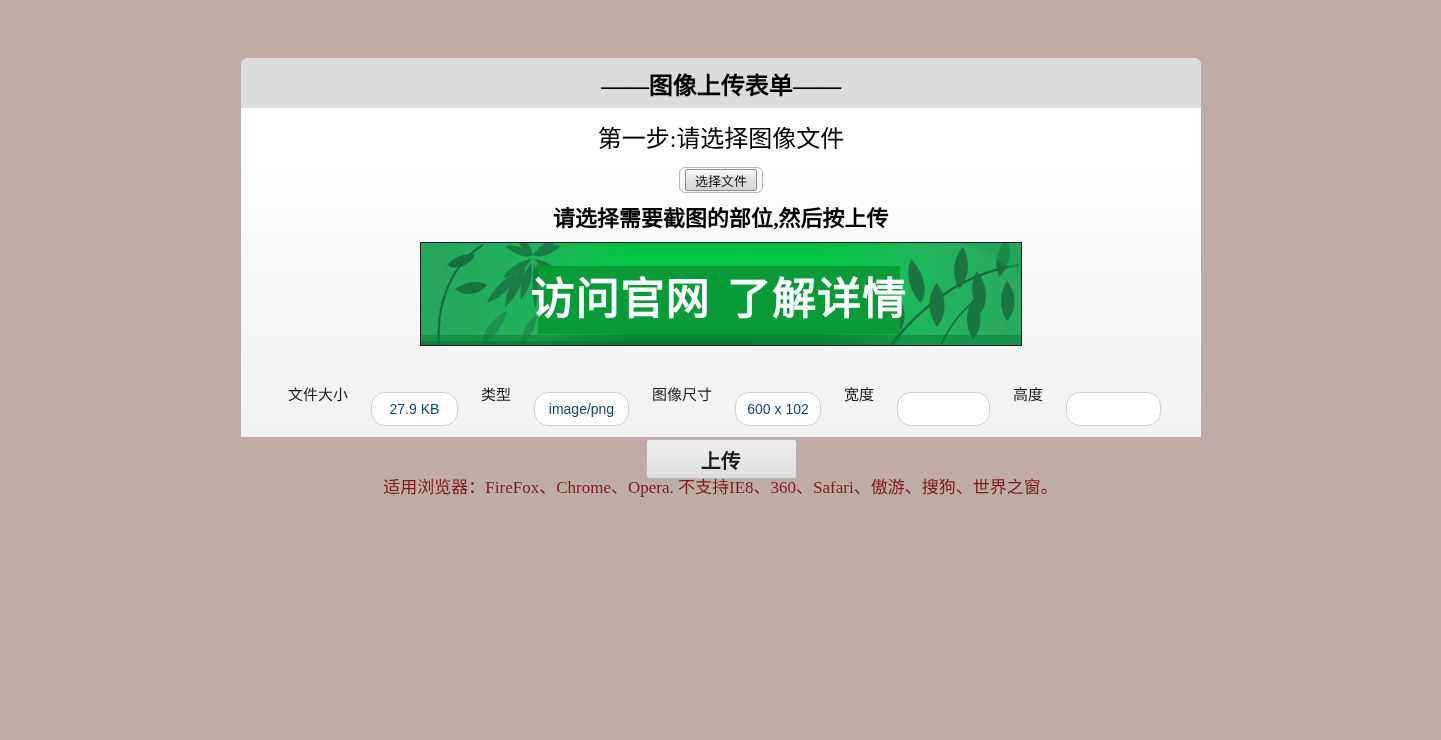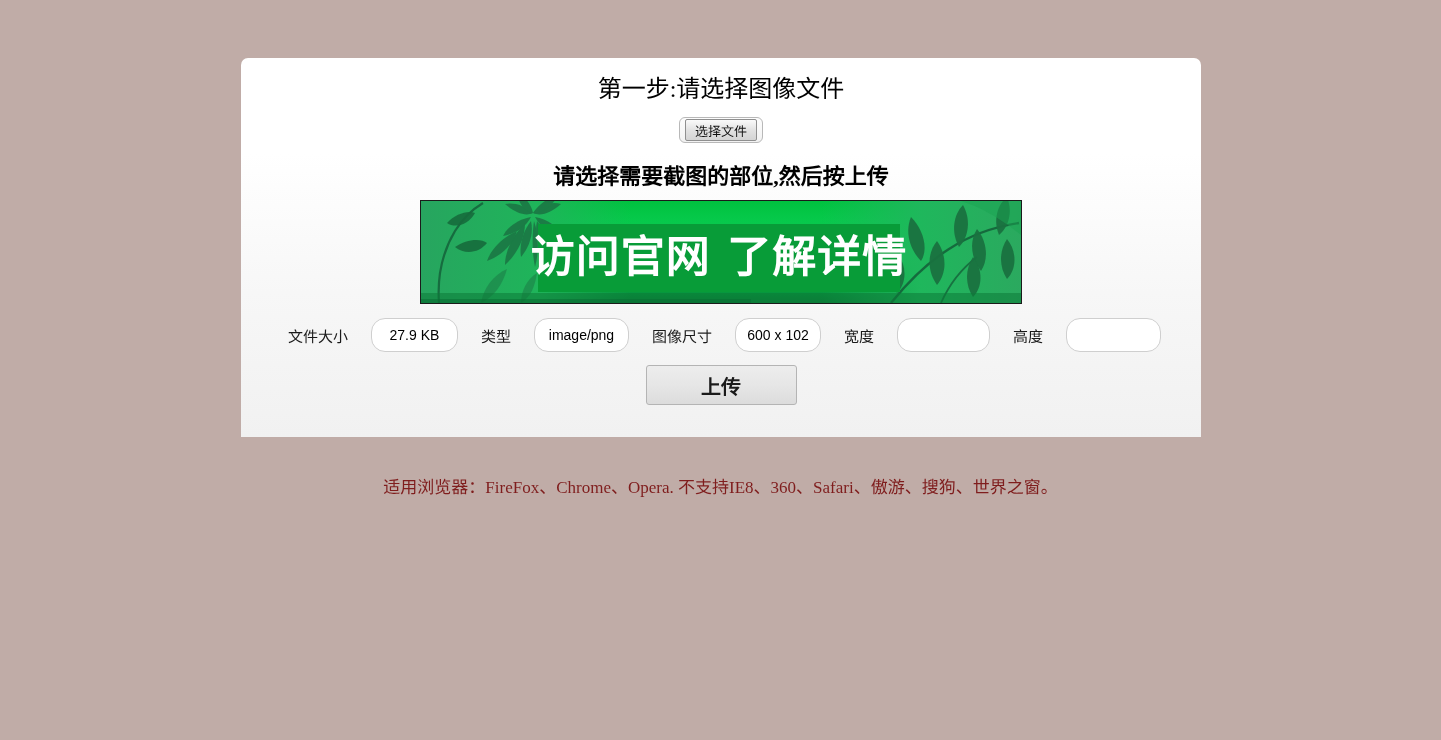--- a/index.html
+++ b/index.html
@@ -99,21 +99,21 @@
     font-size: 13px;
     color: #111111;
     background: linear-gradient(to bottom, #fafafa 0%, #e2e2e2 50%, #d4d4d4 100%);
     border: 1px solid #8f8f8f;
     border-radius: 2px;
     white-space: nowrap;
     cursor: default;
   }
 
   .crop-heading {
-    margin: 8px;
+    margin: 0;
     padding-top: 10px;
     font-size: 22px;
     font-weight: bold;
     color: #000000;
     line-height: 28px;
     white-space: nowrap;
   }
 
   
   .banner-wrap {
@@ -192,25 +192,26 @@
     white-space: nowrap;
     padding: 0 7px;
   }
   .meta-field {
     height: 26px;
     border: 1px solid #cfcfcf;
     border-radius: 14px;
     background: #ffffff;
     font-family: "Liberation Sans", "DejaVu Sans", sans-serif;
     font-size: 14px;
-    color: #000000;
+    color: #0c4a6e;
     text-align: center;
     box-sizing: border-box;
     outline: none;
     padding: 16px 6px;
+    margin-top: 32px;
   }
   .meta-field.size   { width: 87px; }
   .meta-field.type   { width: 95px; }
   .meta-field.dim    { width: 86px; }
   .meta-field.wide   { width: 93px; }
   .meta-field.high   { width: 95px; }
 
   
   .upload-row {
     margin-top: 13px;
@@ -244,20 +245,23 @@
     white-space: nowrap;
   }
 </style>
 </head>
 <body>
 
 <div class="page">
 
   <div class="panel">
 
+    <div class="panel-header">
+      <div class="panel-title">——图像上传表单——</div>
+    </div>
 
     <div class="panel-body">
 
       <h2 class="step-heading">第一步:请选择图像文件</h2>
 
       <div class="file-row">
         <span class="file-input">
           <span class="file-input-button">选择文件</span>
         </span>
       </div>

